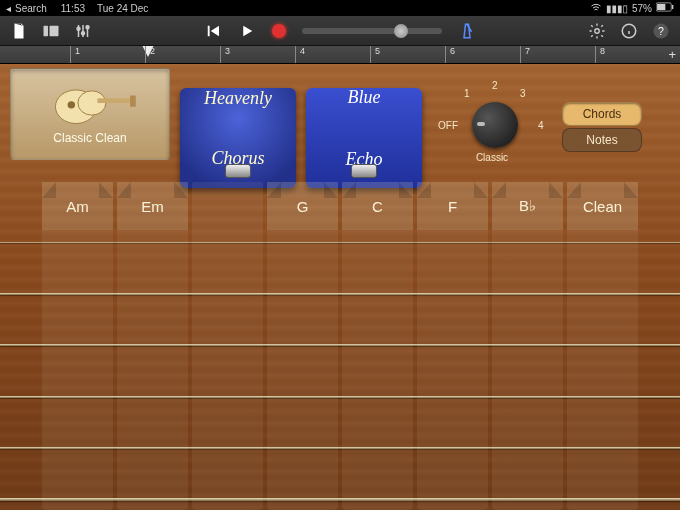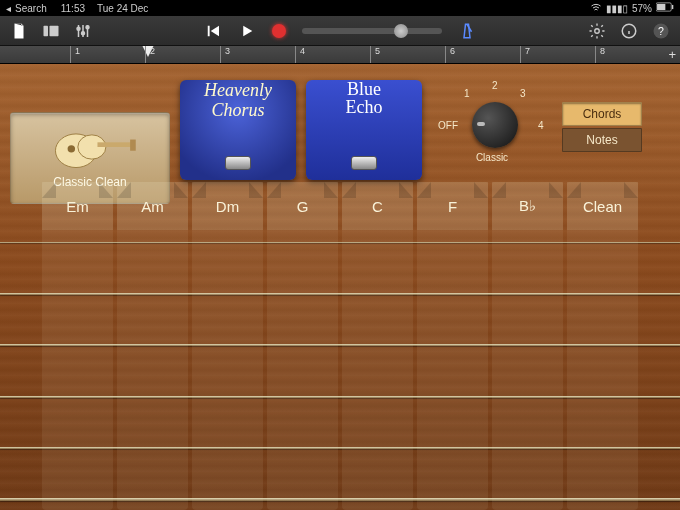--- a/index.html
+++ b/index.html
@@ -99,51 +99,50 @@
   }
   .instrument-card {
     width: 160px;
     height: 92px;
     background: linear-gradient(#d7c3a0, #b89968);
     border: 1px solid rgba(0,0,0,.25);
     border-radius: 4px;
     text-align: center;
     padding-top: 6px;
     box-shadow: 0 2px 4px rgba(0,0,0,.3) inset, 0 1px 0 rgba(255,255,255,.3) inset;
-    margin-top: 44px;
   }
   .instrument-card .plate {
     height: 56px;
     display: flex; align-items:center; justify-content:center;
   }
   .instrument-card .name {
     font-size: 12px; color: #fffbe8;
   }
   .pedal {
     width: 116px; height: 100px;
     border-radius: 6px;
     box-shadow: 0 3px 6px rgba(0,0,0,.55);
-    display: flex; flex-direction: column; align-items:center; justify-content:flex-start;
+    display: flex; flex-direction: column; align-items:center; justify-content:space-between;
     font-family: Georgia, serif;
     position: relative;
-    margin-top: 12px;
+    margin-top: 20px;
   }
   .pedal .stomp {
     position: absolute; bottom: 10px; width: 26px; height: 14px;
     background: linear-gradient(#eee,#888); border-radius: 3px;
     border:1px solid #555;
   }
   .pedal-one {
     background: radial-gradient(circle at 50% 30%, #4c63d9, #22308a 80%);
     color: #fff9cc; font-style: italic; font-size: 18px; line-height: 20px;
     text-align:center; padding-bottom: 20px;
   }
   .pedal-two {
     background: linear-gradient(#3a4fd0, #1f2f9a);
-    color: #fff; font-size: 18px; line-height: 18px;
+    color: #fff; font-style: italic; font-size: 18px; line-height: 18px;
     text-align:center; padding-bottom: 20px;
   }
   .autoplay {
     flex: 1;
     display: flex; flex-direction: row; align-items:center;
     gap: 10px;
     padding-top: 6px;
   }
   .dial-wrap {
     position: relative; width: 120px; height: 90px;
@@ -165,21 +164,21 @@
     position:absolute; top: 78px; left:0; right:0;
     text-align:center; font-size:10px; color:#f5e7c8;
   }
   .mode-toggle {
     display:flex; flex-direction:column; gap:2px;
     width: 80px; margin-top: 16px;
   }
   .mode-toggle .opt {
     background: #7a5330; color: #f5e7c8;
     font-size: 12px; text-align:center; padding: 4px 0;
-    border-radius: 1px;
+    border-radius: 8px;
     border: 1px solid rgba(0,0,0,.3);
     cursor:pointer;
   }
   .mode-toggle .opt.active {
     background: #e7b96c; color: #4a2e10; font-weight: 500;
     box-shadow: inset 0 1px 2px rgba(0,0,0,.4);
   }
   
   .chord-area {
     position: absolute;
@@ -404,29 +403,28 @@
       <div class="str" style="top: 63.2px; height: 1.55px;"></div>
       <div class="str" style="top: 114.4px; height: 1.9px;"></div>
       <div class="str" style="top: 165.6px; height: 2.25px;"></div>
       <div class="str" style="top: 216.8px; height: 2.6px;"></div>
       <div class="str" style="top: 268px; height: 2.95px;"></div>
     </div>
 
   <div class="chord-area">
     <div class="chord-columns" id="chord-columns">
         <div class="chord-col">
+          <div class="head">Am</div>
+          <div class="body"></div>
+        </div>
+        <div class="chord-col">
           <div class="head">Em</div>
           <div class="body"></div>
         </div>
         <div class="chord-col">
-          <div class="head">Am</div>
-          <div class="body"></div>
-        </div>
-        <div class="chord-col">
-          <div class="head">Dm</div>
           <div class="body"></div>
         </div>
         <div class="chord-col">
           <div class="head">G</div>
           <div class="body"></div>
         </div>
         <div class="chord-col">
           <div class="head">C</div>
           <div class="body"></div>
         </div>

